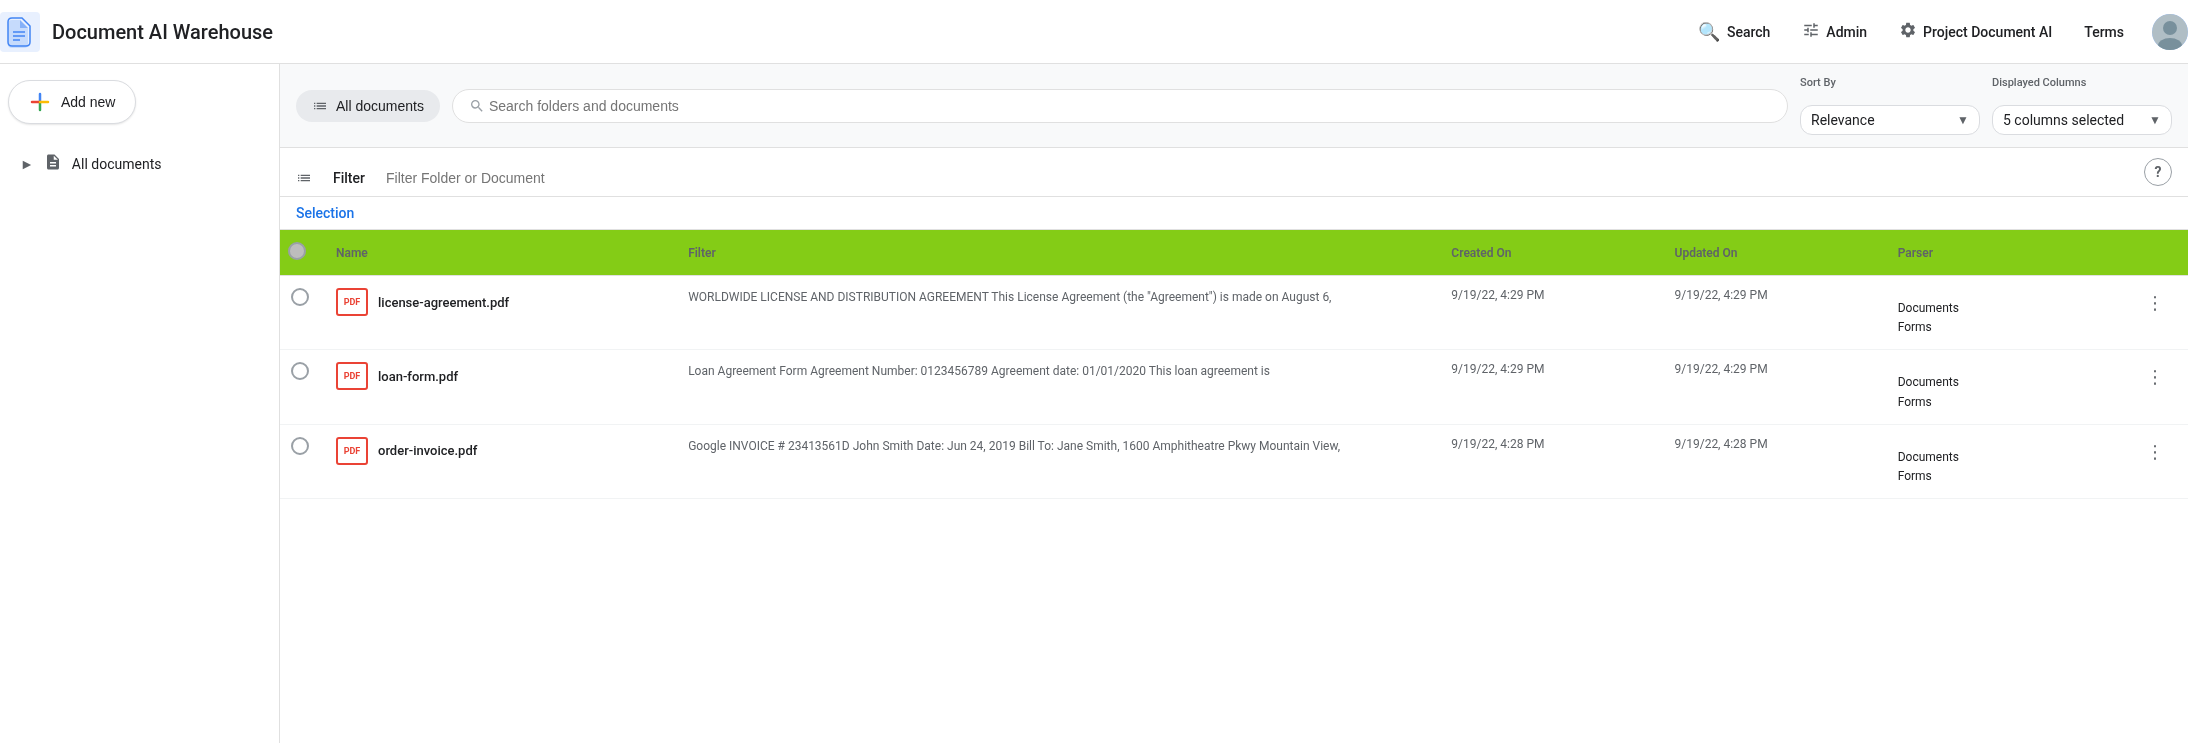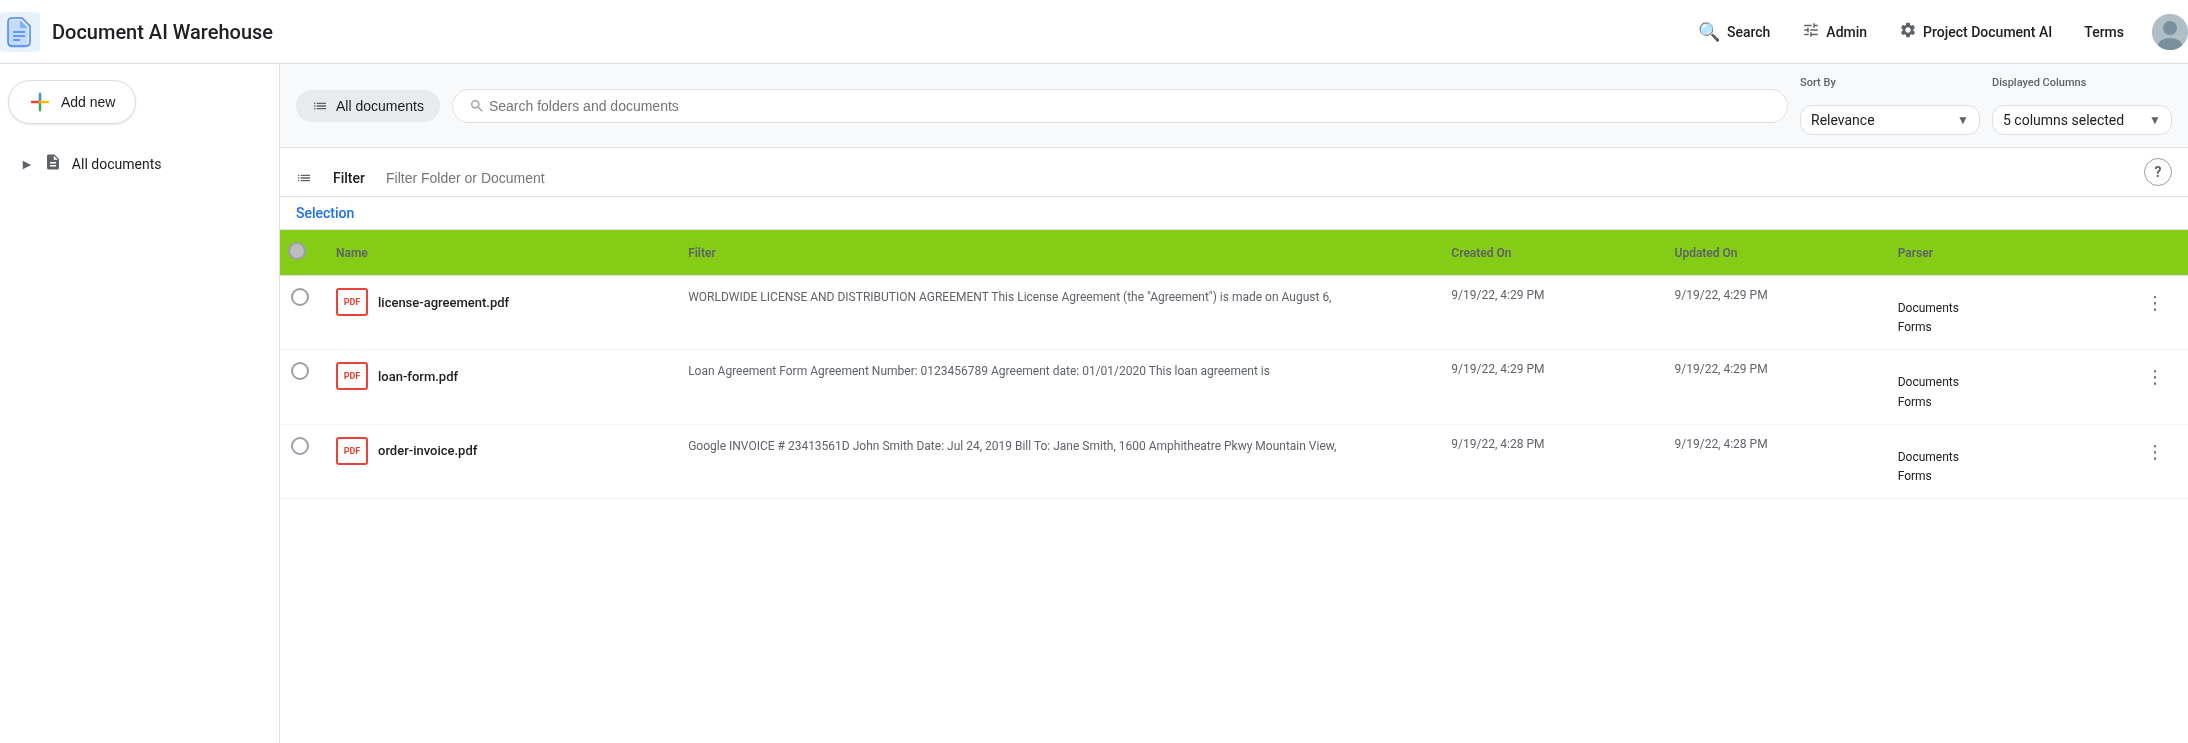--- a/index.html
+++ b/index.html
@@ -513,21 +513,21 @@
     <td class="check-col">
       <div class="circle-check"></div>
     </td>
     <td class="name-col">
       <div class="doc-name-cell">
         <div class="pdf-icon">PDF</div>
         <span class="doc-name">order-invoice.pdf</span>
       </div>
     </td>
     <td class="summary-col">
-      <div class="doc-summary">Google INVOICE # 23413561D John Smith Date: Jul 24, 2019 Bill To: Jane Smith, 1600 Amphitheatre Pkwy Mountain View,</div>
+      <div class="doc-summary">Google INVOICE # 23413561D John Smith Date: Jun 24, 2019 Bill To: Jane Smith, 1600 Amphitheatre Pkwy Mountain View,</div>
     </td>
     <td class="date-col">
       <div class="doc-date">9/19/22, 4:28 PM</div>
     </td>
     <td class="date-col">
       <div class="doc-date">9/19/22, 4:28 PM</div>
     </td>
     <td class="parser-col">
       <div class="parser-badge">Documents<br>Forms</div>
     </td>

